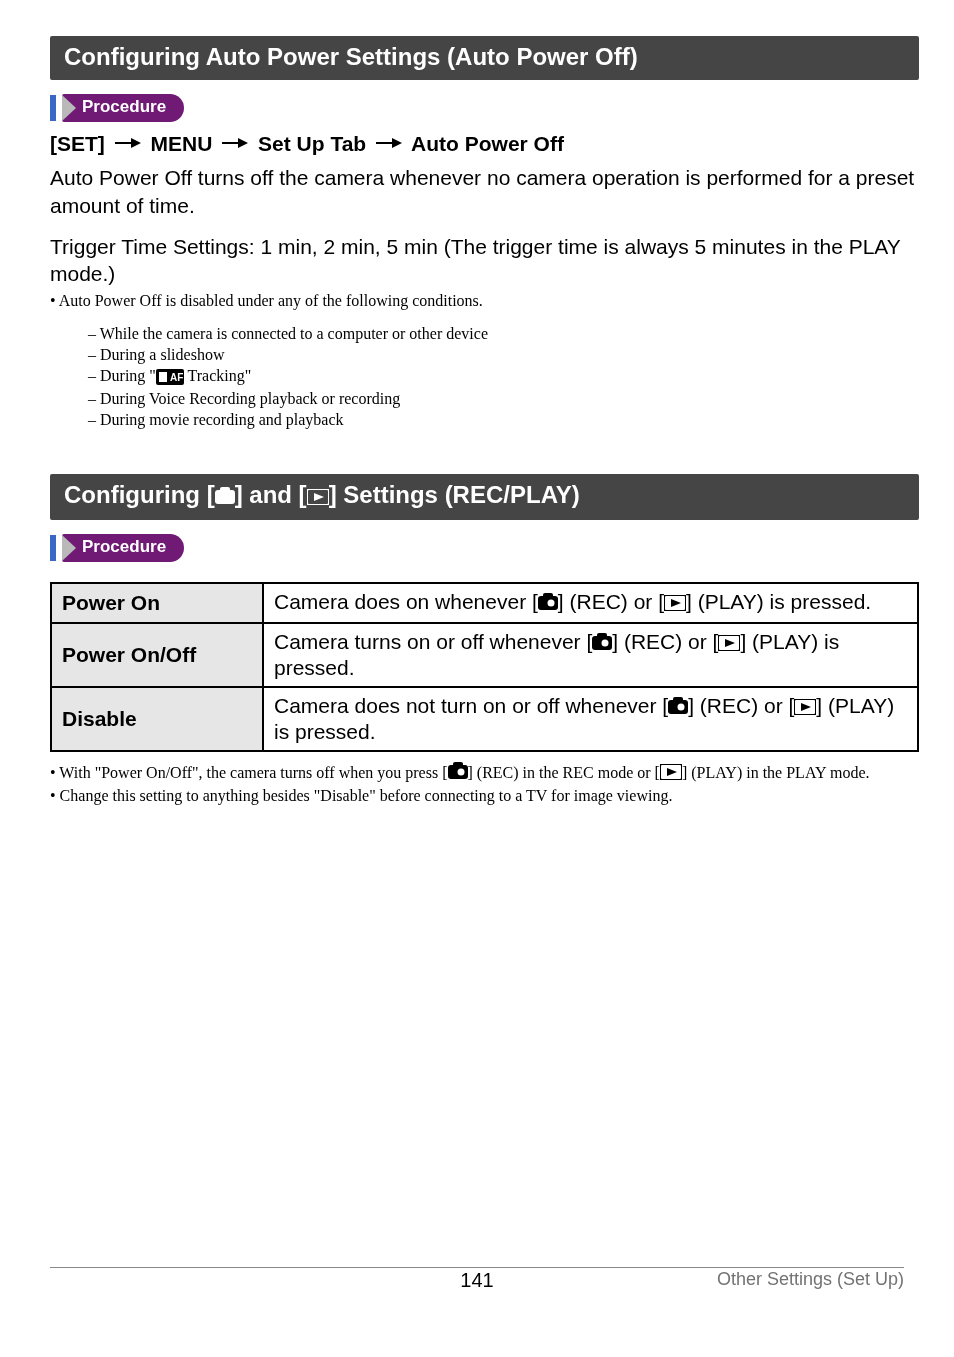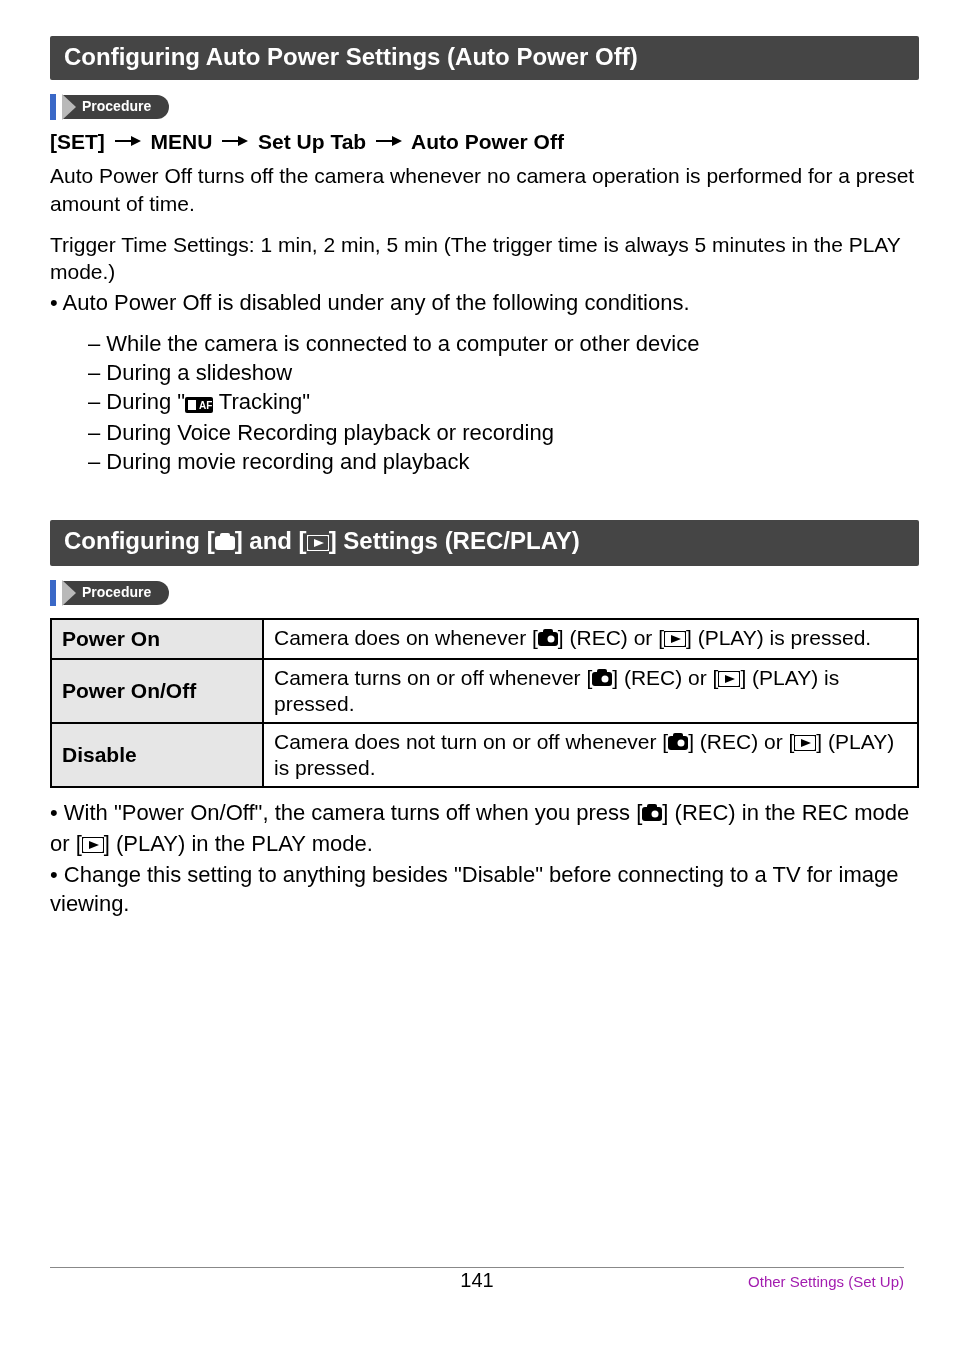--- a/index.html
+++ b/index.html
@@ -43,24 +43,24 @@
   .proc-chevron {
     width: 0;
     height: 0;
     border-top: 13px solid transparent;
     border-bottom: 13px solid transparent;
     border-left: 14px solid #b9b9b9;
     margin-right: -14px;
     z-index: 1;
   }
   .proc-pill {
-    background: #404040;
+    background: #701a75;
     color: #fff;
     font-weight: bold;
-    font-size: 14px;
+    font-size: 17px;
     padding: 3px 18px 5px 20px;
     border-radius: 2px 14px 14px 2px;
   }
   .path-line {
     font-size: 21px;
     font-weight: bold;
     margin: 8px 0 6px 0;
     line-height: 1.35;
   }
   .arrow {
@@ -68,41 +68,42 @@
     position: relative;
     top: -2px;
     margin: 0 4px;
   }
   .body-text {
     font-size: 21px;
     line-height: 1.3;
     margin: 4px 0 14px 0;
   }
   .bullets {
-    font-size: 22px;
+    font-size: 16px;
     line-height: 1.32;
     margin: 2px 0 0 0;
     padding-left: 0;
     list-style: none;
+    font-family: Liberation Serif, serif;
   }
   .bullets > li::before {
     content: "•  ";
   }
   .sub-bullets {
     list-style: none;
     padding-left: 26px;
     margin: 12px;
   }
   .sub-bullets > li::before {
     content: "–  ";
   }
   table.opts {
     width: 100%;
     border-collapse: collapse;
-    margin-top: 12px;
+    margin-top: 20px;
     font-size: 21px;
   }
   table.opts td, table.opts th {
     border: 2px solid #000;
     padding: 6px 10px;
     vertical-align: middle;
     text-align: left;
   }
   table.opts th {
     background: #e6e6e6;
@@ -121,22 +122,22 @@
     bottom: 28px;
     left: 0;
     right: 0;
     text-align: center;
     font-size: 20px;
   }
   .footer-label {
     position: absolute;
     bottom: 30px;
     right: 50px;
-    font-size: 15px;
-    color: #a21caf;
+    font-size: 18px;
+    color: #737373;
   }
   .spacer {
     height: 28px;
   }
 </style>
 </head>
 <body>
 
 <svg width="0" height="0" style="position:absolute">
   <defs>

